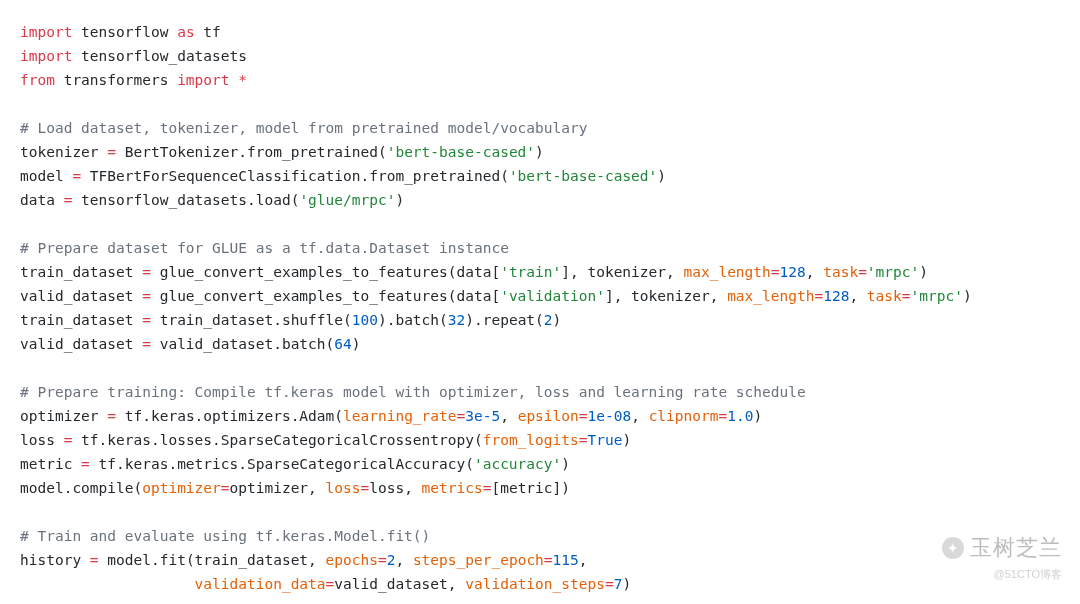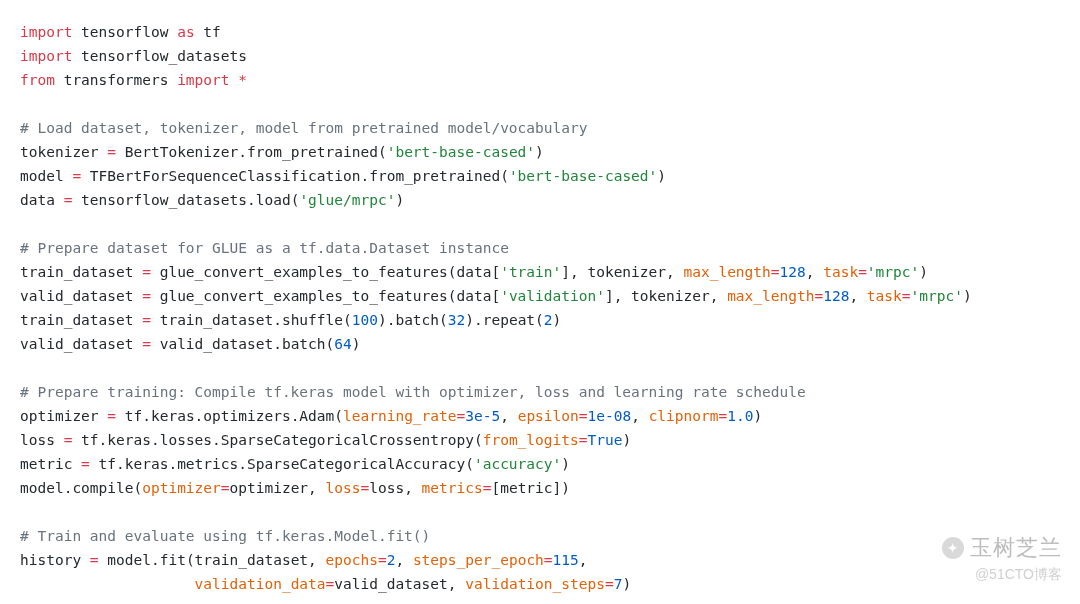--- a/index.html
+++ b/index.html
@@ -39,21 +39,21 @@
     font-size: 22px;
     color: #888;
     letter-spacing: 1px;
     display: flex;
     align-items: center;
     gap: 6px;
     justify-content: flex-end;
   }
   .wm-sub {
     font-family: sans-serif;
-    font-size: 14px;
+    font-size: 11px;
     color: #aaa;
     margin-top: 2px;
   }
   .wm-icon {
     width: 22px;
     height: 22px;
     border-radius: 50%;
     background: #bbb;
     display: inline-flex;
     align-items: center;

